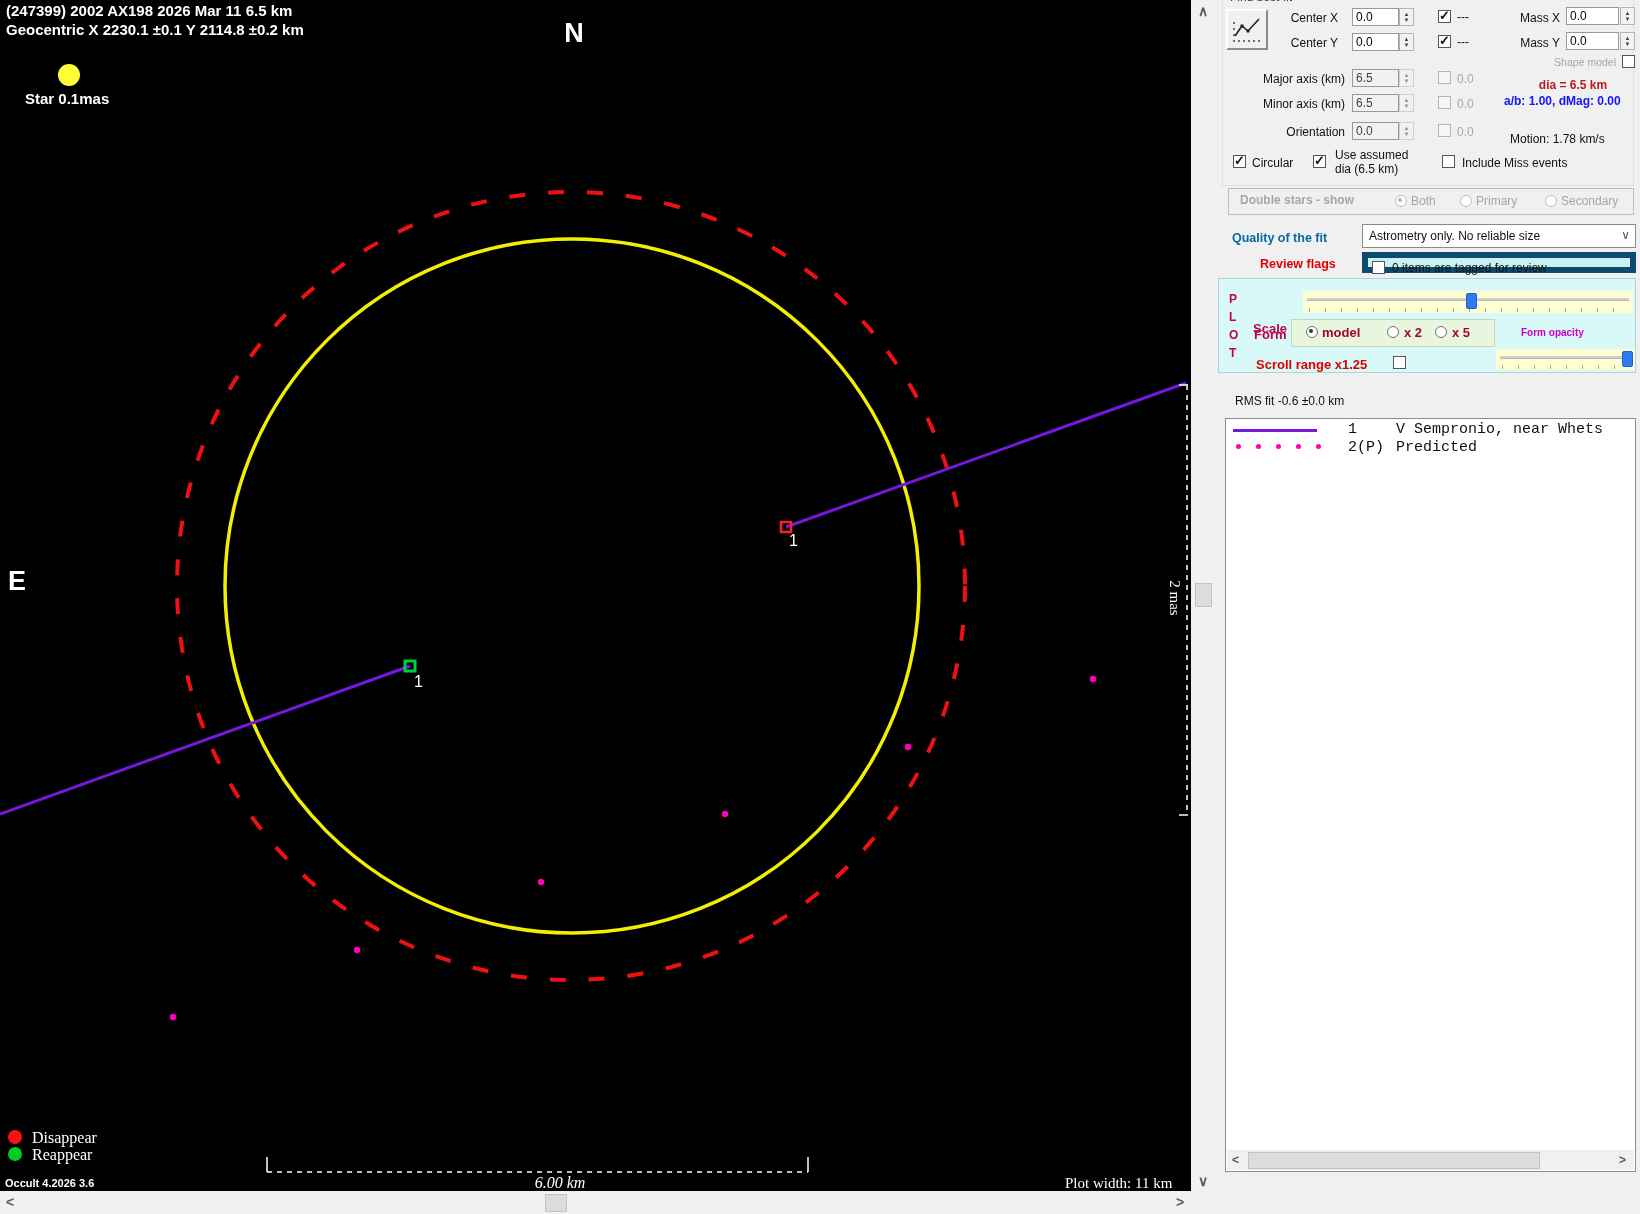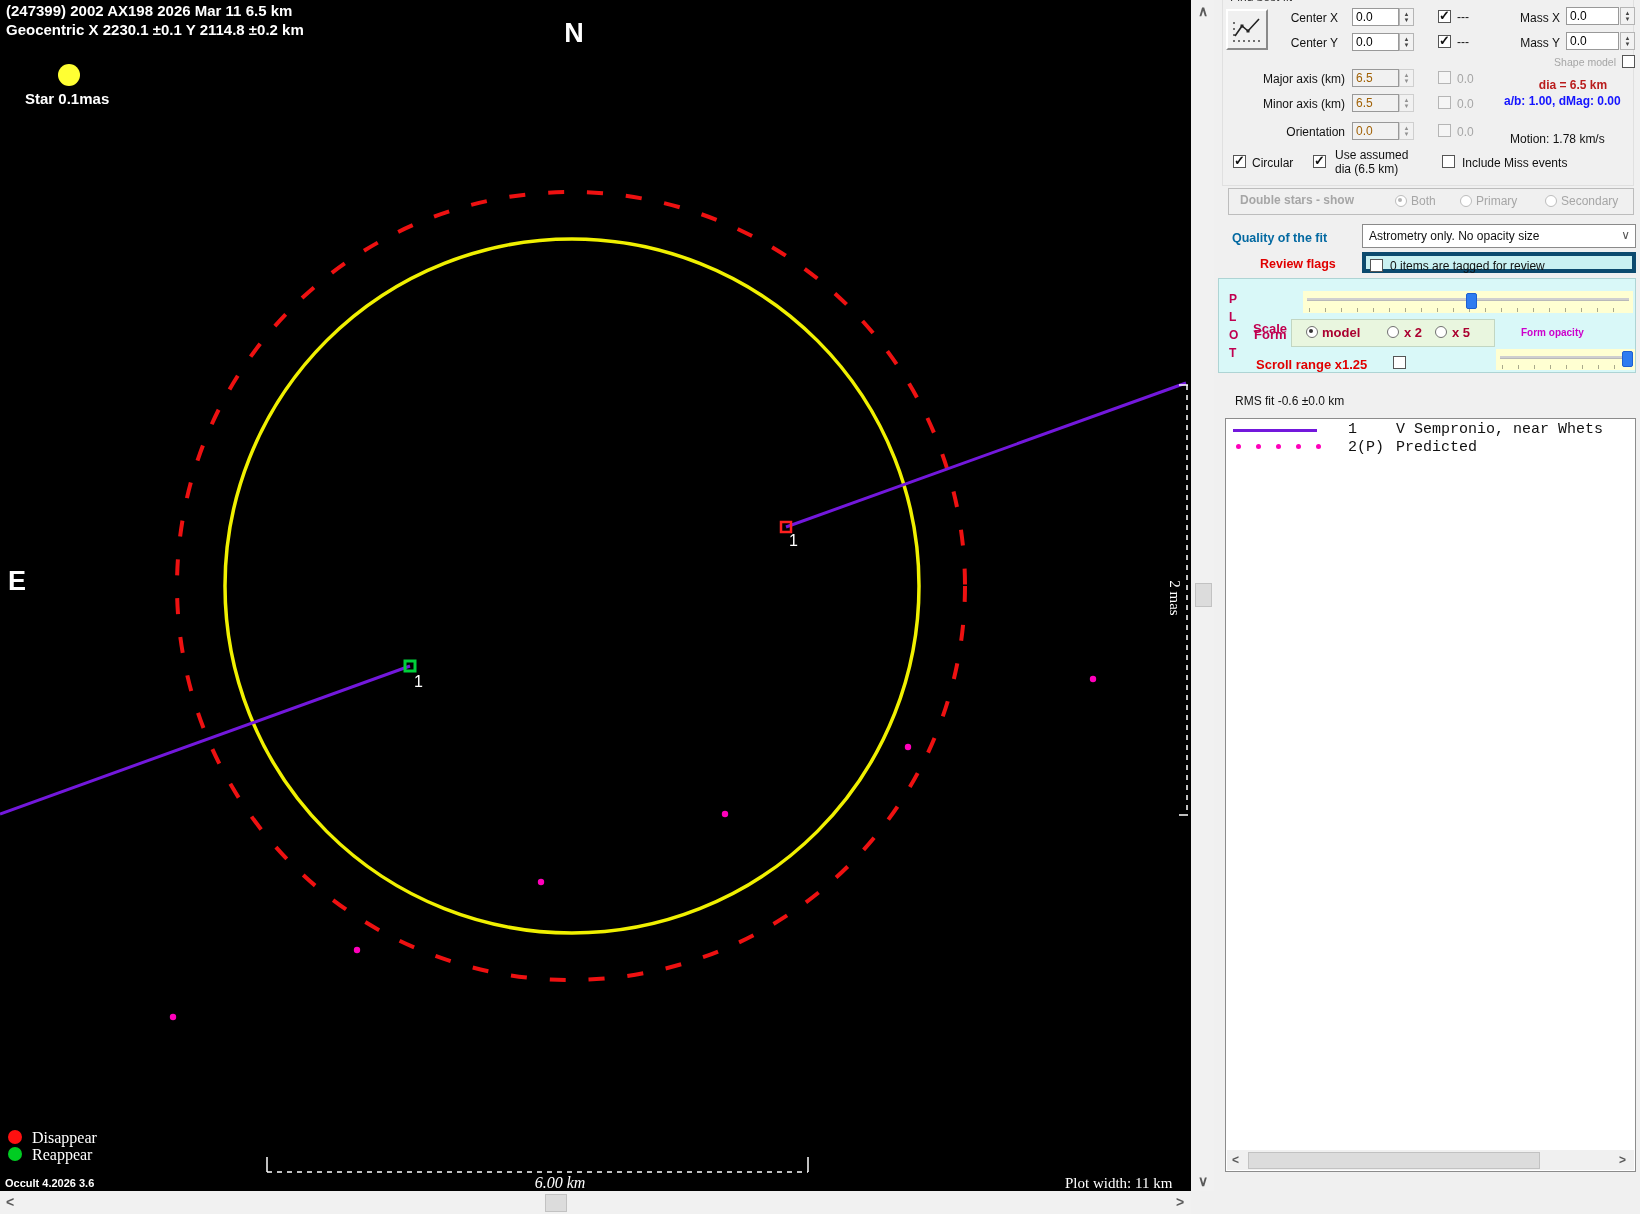--- a/index.html
+++ b/index.html
@@ -14,37 +14,37 @@
   .sb-thumb{position:absolute;background:#dcdcdc;border:1px solid #c2c2c2;}
   
   .panel{position:absolute;left:1214px;top:0;width:426px;height:1214px;background:#f0f0f0;overflow:hidden;
          font-size:12px;color:#111;}
   .abs{position:absolute;}
   .r{text-align:right;}
   .lbl{position:absolute;font-size:12px;color:#111;white-space:nowrap;}
   .dis{color:#a6a6a6;}
   .field{position:absolute;height:18px;background:#fff;border:1px solid #999;
          font:12px "Liberation Sans",sans-serif;padding:1px 3px;box-sizing:border-box;}
-  .field.off{background:#f1f1f1;color:#a16207;}
+  .field.off{background:#f1f1f1;color:#404040;}
   .spin{position:absolute;width:15px;height:18px;background:#f2f2f2;border:1px solid #b5b5b5;box-sizing:border-box;
         display:flex;flex-direction:column;align-items:center;justify-content:space-between;
         font-size:6px;line-height:6px;color:#444;padding:2px 0;}
   .spin.off{opacity:.55;}
   .cb{position:absolute;width:13px;height:13px;background:#fff;border:1px solid #555;box-sizing:border-box;}
   .cb.checked::after{content:"✓";position:absolute;left:0;top:-3px;font-size:13px;font-weight:bold;color:#111;}
   .cb.off{border-color:#b5b5b5;background:#f5f5f5;}
   .radio{position:absolute;width:12px;height:12px;border:1px solid #707070;border-radius:50%;background:#fff;box-sizing:border-box;}
   .radio.sel::after{content:"";position:absolute;left:2px;top:2px;width:4px;height:4px;border-radius:50%;background:#333;}
   .radio.off{border-color:#bdbdbd;}
   .radio.off.sel::after{background:#b5b5b5;}
   .grpbox{position:absolute;border:1px solid #c9c9c9;background:transparent;}
   .combo{position:absolute;background:#fff;border:1px solid #8a8a8a;box-sizing:border-box;}
   .combo .txt{position:absolute;left:6px;top:4px;font-size:12px;color:#111;white-space:nowrap;}
   .combo .arr{position:absolute;right:5px;top:3px;color:#555;font-size:12px;}
-  .cyanbox{position:absolute;background:#c9f1f2;border:4px solid #0c4a6e;box-sizing:border-box;}
+  .cyanbox{position:absolute;background:#c9f1f2;border:6px solid #0c4a6e;box-sizing:border-box;}
   .plotbox{position:absolute;background:#d9f8f8;border:1px solid #aed4d4;box-sizing:border-box;}
   .slider{position:absolute;background:#ffffd2;}
   .slider .groove{position:absolute;left:4px;right:4px;top:7px;height:2px;background:#cfcfcf;border-bottom:1px solid #b9b9b9;}
   .slider .ticks{position:absolute;left:6px;right:6px;bottom:1px;height:4px;
                  background:repeating-linear-gradient(90deg,#a9a98c 0 1px,transparent 1px 16px);}
   .slider .thumb{position:absolute;top:2px;width:9px;height:14px;background:#2e7cf0;border-radius:2px;border:1px solid #1d5fd0;}
   .crimson{color:#c00050;font-weight:bold;}
   .magenta{color:#cc00cc;font-weight:bold;}
   .redlbl{color:#e00000;font-weight:bold;}
   .greenlbl{color:#0369a1;font-weight:bold;}
@@ -232,21 +232,21 @@
     <div class="lbl dis" style="left:26px;top:193px;font-weight:bold;">Double stars - show</div>
     <div class="radio off sel" style="left:181px;top:195px;"></div>
     <div class="lbl dis" style="left:197px;top:194px;">Both</div>
     <div class="radio off" style="left:246px;top:195px;"></div>
     <div class="lbl dis" style="left:262px;top:194px;">Primary</div>
     <div class="radio off" style="left:331px;top:195px;"></div>
     <div class="lbl dis" style="left:347px;top:194px;">Secondary</div>
 
     <div class="lbl greenlbl" style="left:18px;top:231px;font-size:12.5px;">Quality of the fit</div>
     <div class="combo" style="left:148px;top:224px;width:274px;height:24px;">
-      <span class="txt">Astrometry only. No opacity size</span>
+      <span class="txt">Astrometry only. No reliable size</span>
       <span class="arr">∨</span>
     </div>
 
     <div class="lbl redlbl" style="left:46px;top:257px;font-size:12.5px;">Review flags</div>
     <div class="cyanbox" style="left:148px;top:252px;width:274px;height:21px;">
       <div class="cb" style="left:4px;top:3px;"></div>
       <div class="lbl" style="left:24px;top:3px;">0 items are tagged for review</div>
     </div>
 
     <div class="plotbox" style="left:4px;top:278px;width:418px;height:95px;">

